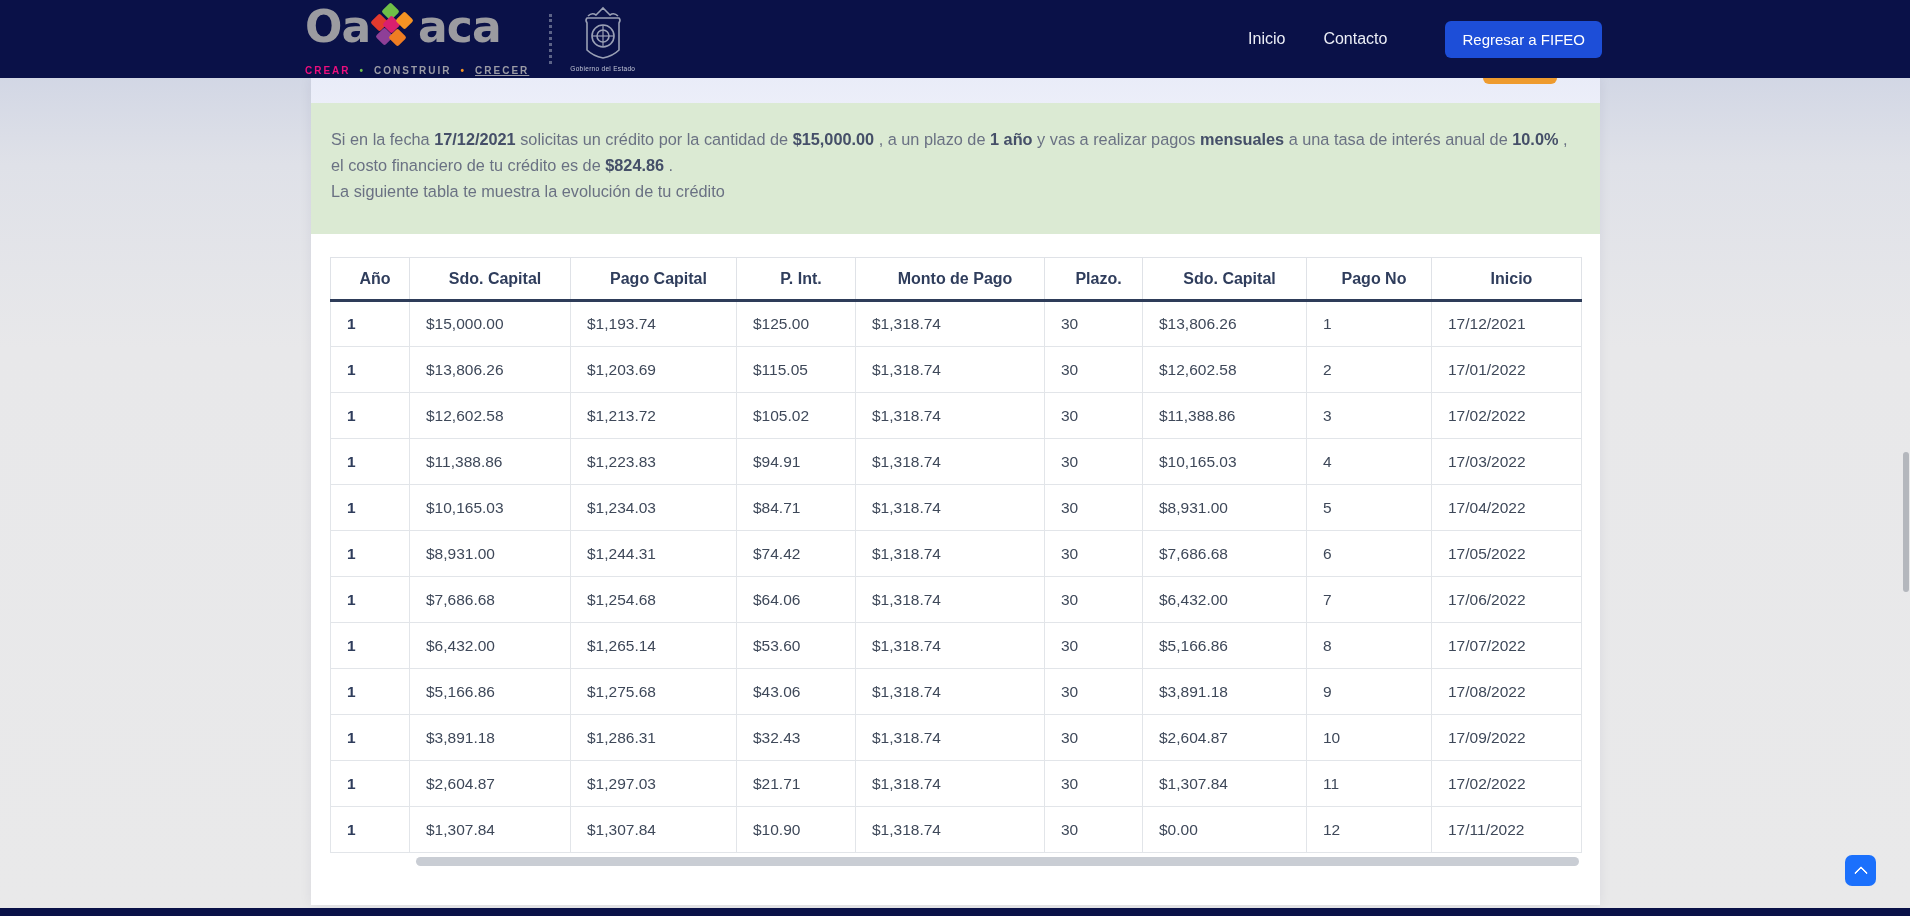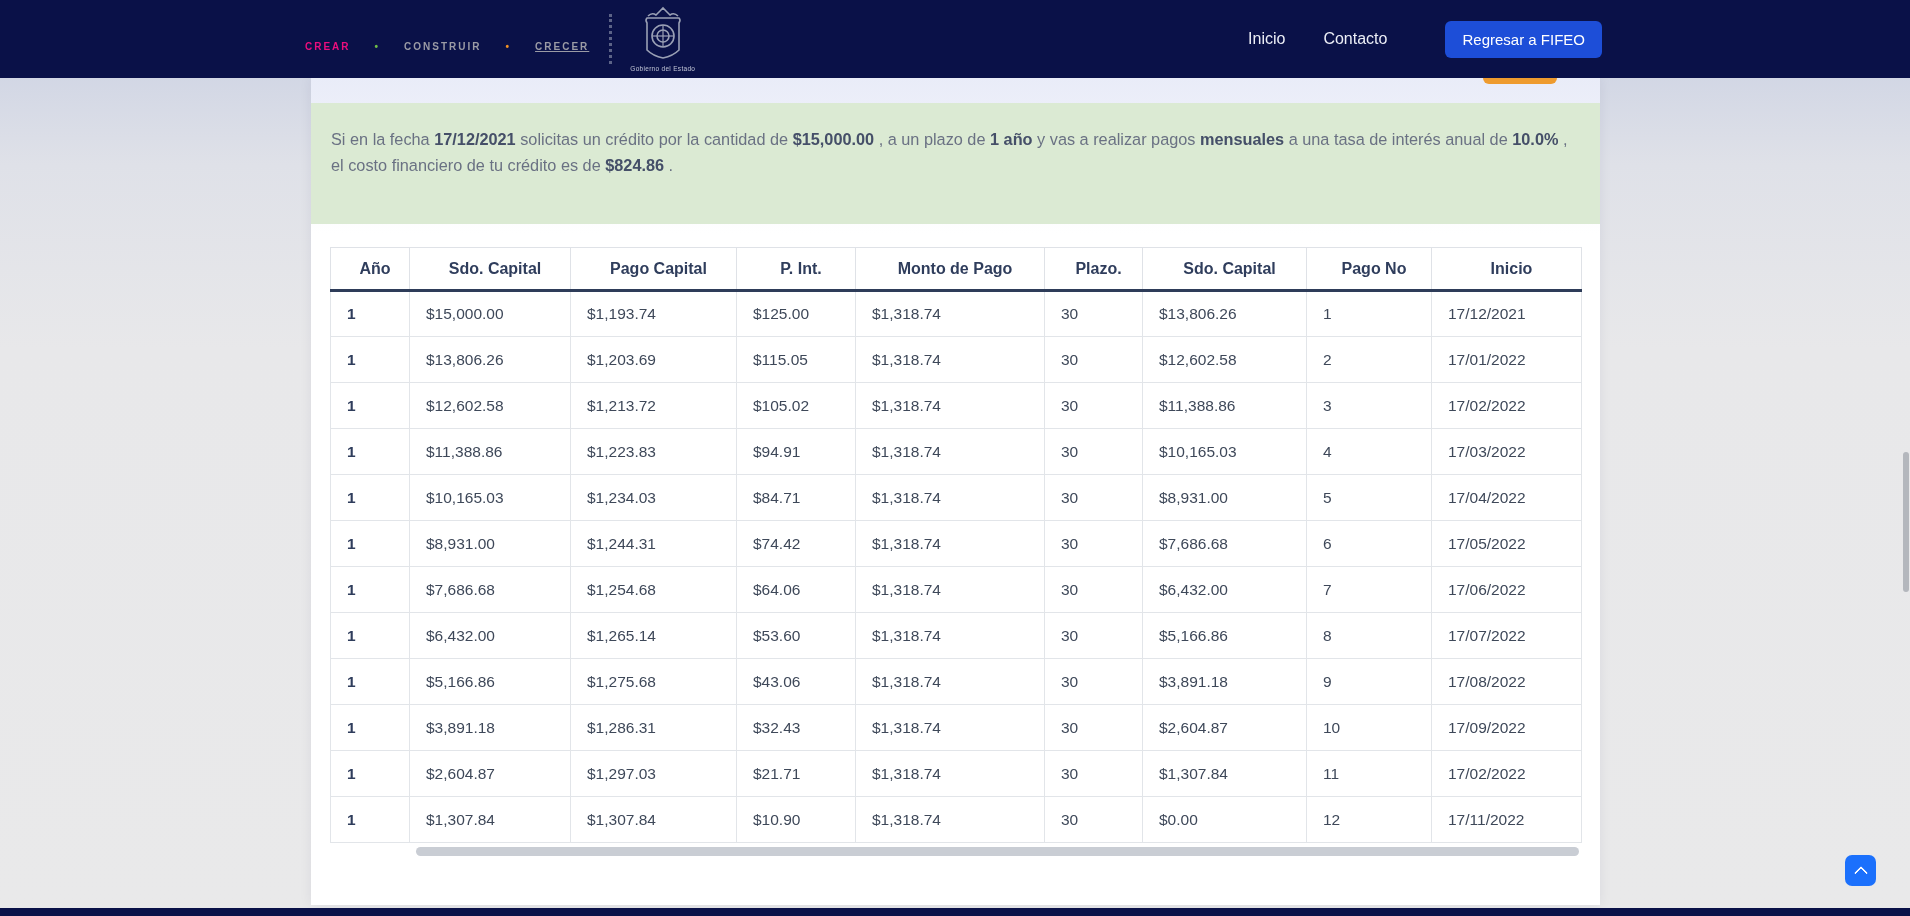--- a/index.html
+++ b/index.html
@@ -26,21 +26,21 @@
   }
   .diamonds { position:relative; width:44px; height:44px; display:inline-block; margin:0 2px; }
   .diamond { position:absolute; width:13px; height:13px; transform:rotate(45deg); border-radius:2px; }
   .d1 { left:12px; top:0; }
   .d2 { left:1px;  top:11px; }
   .d3 { left:13px; top:13px; }
   .d4 { left:26px; top:9px; }
   .d5 { left:6px;  top:25px; }
   .d6 { left:19px; top:26px; }
   .tagline {
-    margin-top:14px; display:flex; gap:24px; align-items:center;
+    margin-top:14px; display:flex; gap:9px; align-items:center;
     font-size:10px; font-weight:bold; letter-spacing:2px;
   }
   .dot-sep { height:50px; border-left:3px dotted #5c6387; margin:0 18px 0 20px; }
   .seal { display:flex; flex-direction:column; align-items:center; }
   .seal-caption { font-size:6.5px; color:#c2c6d6; margin-top:1px; letter-spacing:.3px; }
 
   nav { display:flex; align-items:center; margin-right:308px; }
   nav a { color:#eceef6; font-size:16px; text-decoration:none; cursor:pointer; }
   nav a + a { margin-left:38px; }
   .fifeo-btn {
@@ -59,21 +59,21 @@
     position:absolute; left:1172px; top:0; width:74px; height:6px;
     background:#ee9b2e; border:none; border-radius:0 0 7px 7px; cursor:pointer;
   }
 
   .info-box {
     margin-top:25px; width:100%; background:#dbead3;
     padding:23px 28px 30px 20px;
   }
   .info-box p { font-size:16.3px; line-height:26px; color:#6a7183; }
   .info-box p b { color:#454f68; }
-  .info-box .p1 { margin-bottom:16px; }
+  .info-box .p1 { }
 
   .table-wrap { margin:23px 19px 0 19px; }
   table { border-collapse:collapse; table-layout:fixed; width:1251px; background:#fff; }
   th {
     height:43px; text-align:center; padding:0 6px 0 16px;
     font-size:16px; font-weight:bold; color:#2f3d5c;
     border:1px solid #dfe2e7; border-bottom:3px solid #2e3c59;
   }
   td {
     height:46px; padding:0 6px 0 16px;
@@ -105,20 +105,32 @@
   footer {
     position:absolute; left:0; bottom:0; width:1910px; height:8px; background:#0a1148;
   }
 </style>
 </head>
 <body>
 
 <header>
   <div class="logo-block">
     <div class="logo-main">
+      <div class="logo-word">
+        <span>Oa</span>
+        <span class="diamonds">
+          <span class="diamond d1" style="background: rgb(111, 190, 71);"></span>
+          <span class="diamond d2" style="background: rgb(226, 58, 46);"></span>
+          <span class="diamond d3" style="background: rgb(217, 31, 111);"></span>
+          <span class="diamond d4" style="background: rgb(244, 147, 35);"></span>
+          <span class="diamond d5" style="background: rgb(142, 63, 151);"></span>
+          <span class="diamond d6" style="background: rgb(239, 125, 34);"></span>
+        </span>
+        <span>aca</span>
+      </div>
       <div class="tagline">
           <span style="color: rgb(236, 14, 125);">CREAR</span>
           <span style="color: rgb(111, 190, 71);">•</span>
           <span style="color: rgb(155, 155, 165);">CONSTRUIR</span>
           <span style="color: rgb(244, 147, 35);">•</span>
           <span style="color: rgb(155, 155, 165); text-decoration: underline;">CRECER</span>
         </div>
     </div>
     <div class="dot-sep"></div>
     <div class="seal">
@@ -140,20 +152,21 @@
     <a>Contacto</a>
     <button class="fifeo-btn">Regresar a FIFEO</button>
   </nav>
 </header>
 
 <main class="card">
   <button class="orange-tab"></button>
 
   <section class="info-box">
     <p class="p1"><span>Si en la fecha </span><b>17/12/2021</b><span> solicitas un crédito por la cantidad de </span><b>$15,000.00</b><span> , a un plazo de </span><b>1 año</b><span> y vas a realizar pagos </span><b>mensuales</b><span> a una tasa de interés anual de </span><b>10.0%</b><span> , el costo financiero de tu crédito es de </span><b>$824.86</b><span> .</span></p>
+    <p class="p2">La siguiente tabla te muestra la evolución de tu crédito</p>
   </section>
 
   <div class="table-wrap">
     <table>
       <colgroup>
           <col style="width: 79px;">
           <col style="width: 161px;">
           <col style="width: 166px;">
           <col style="width: 119px;">
           <col style="width: 189px;">

